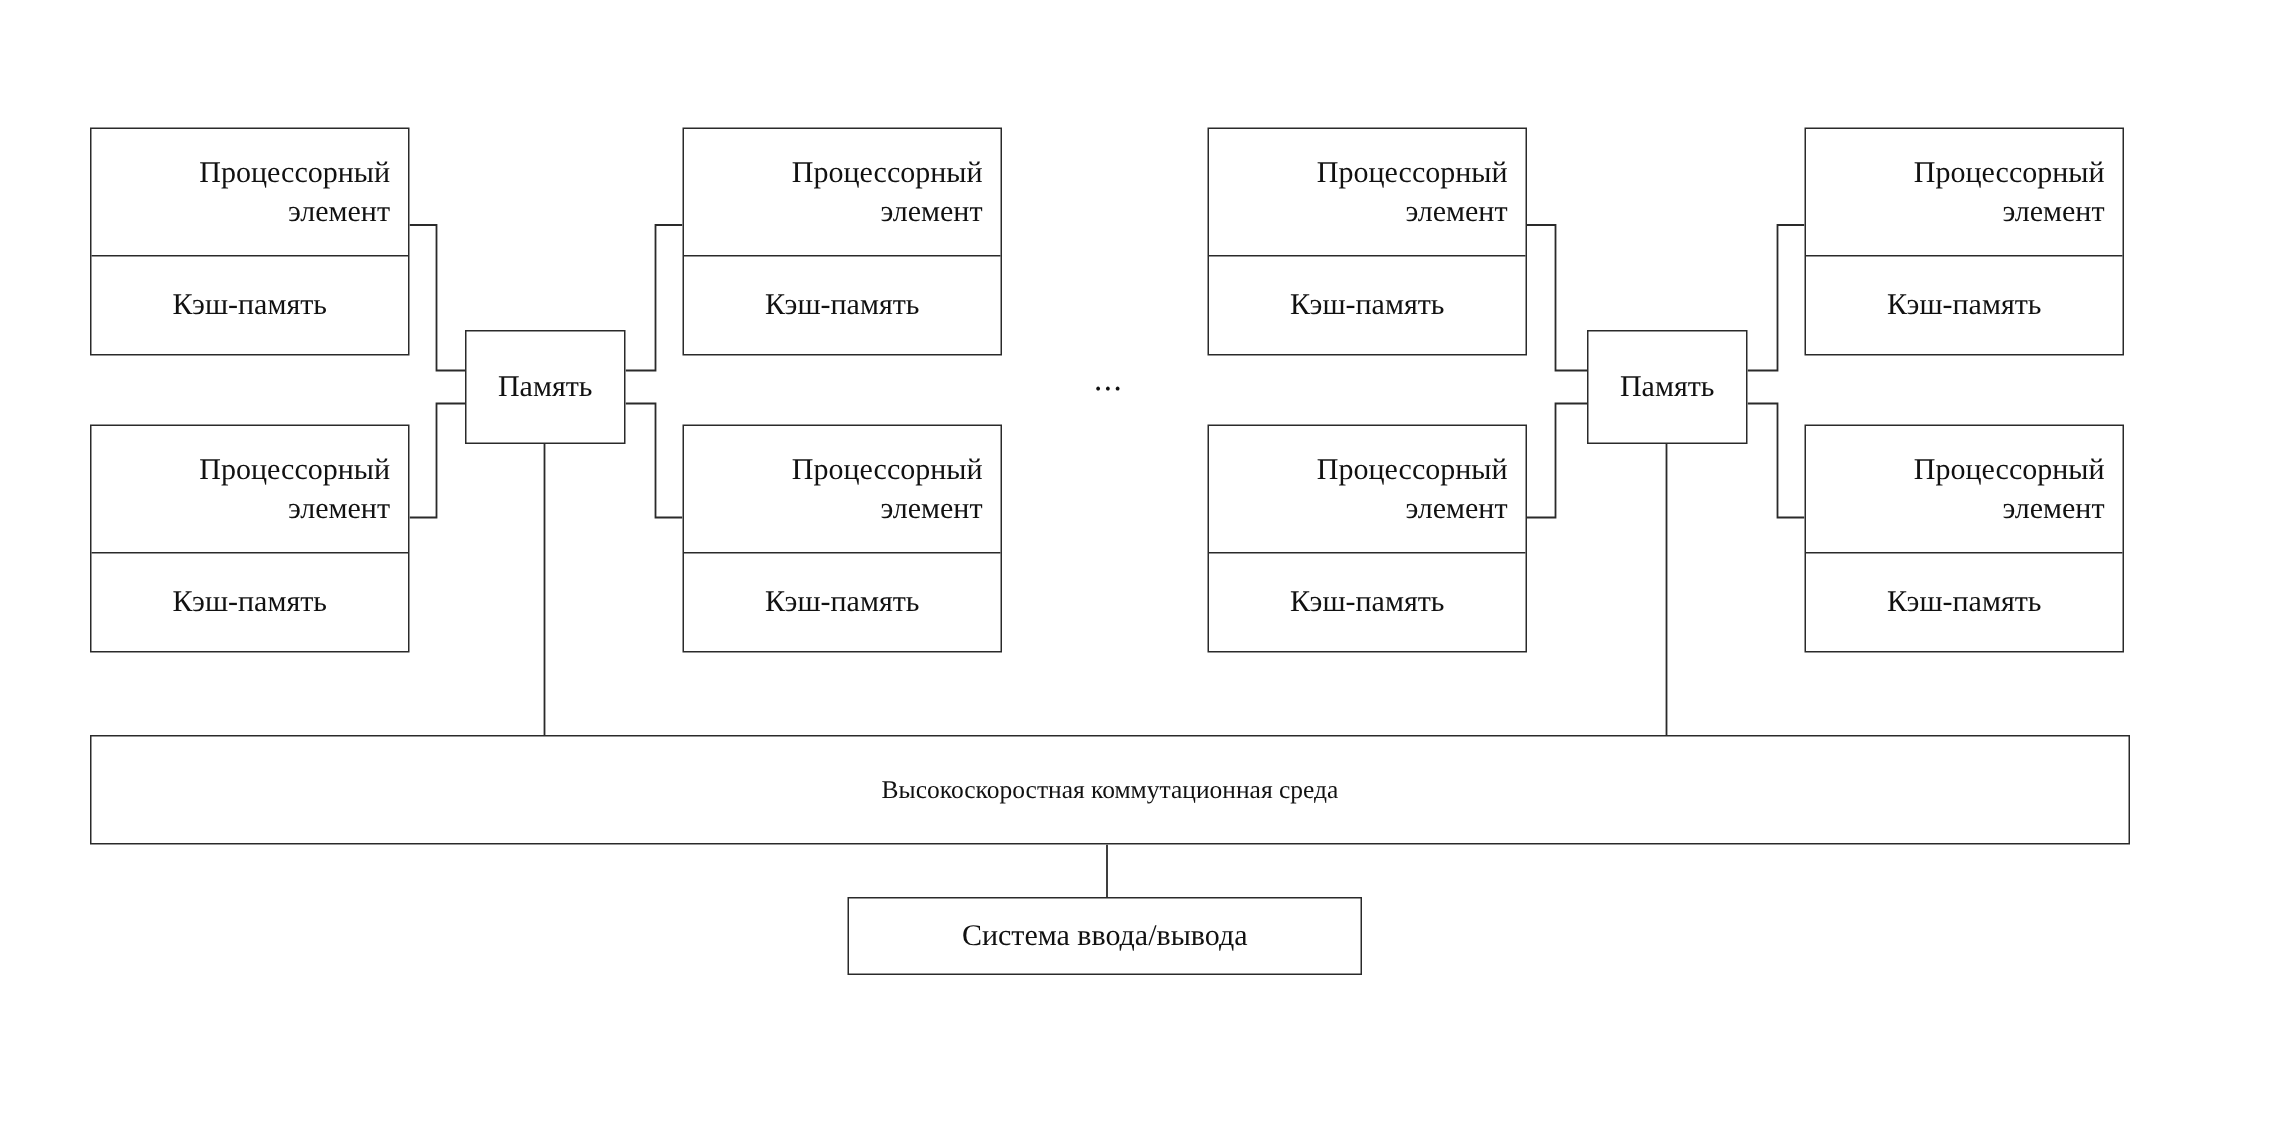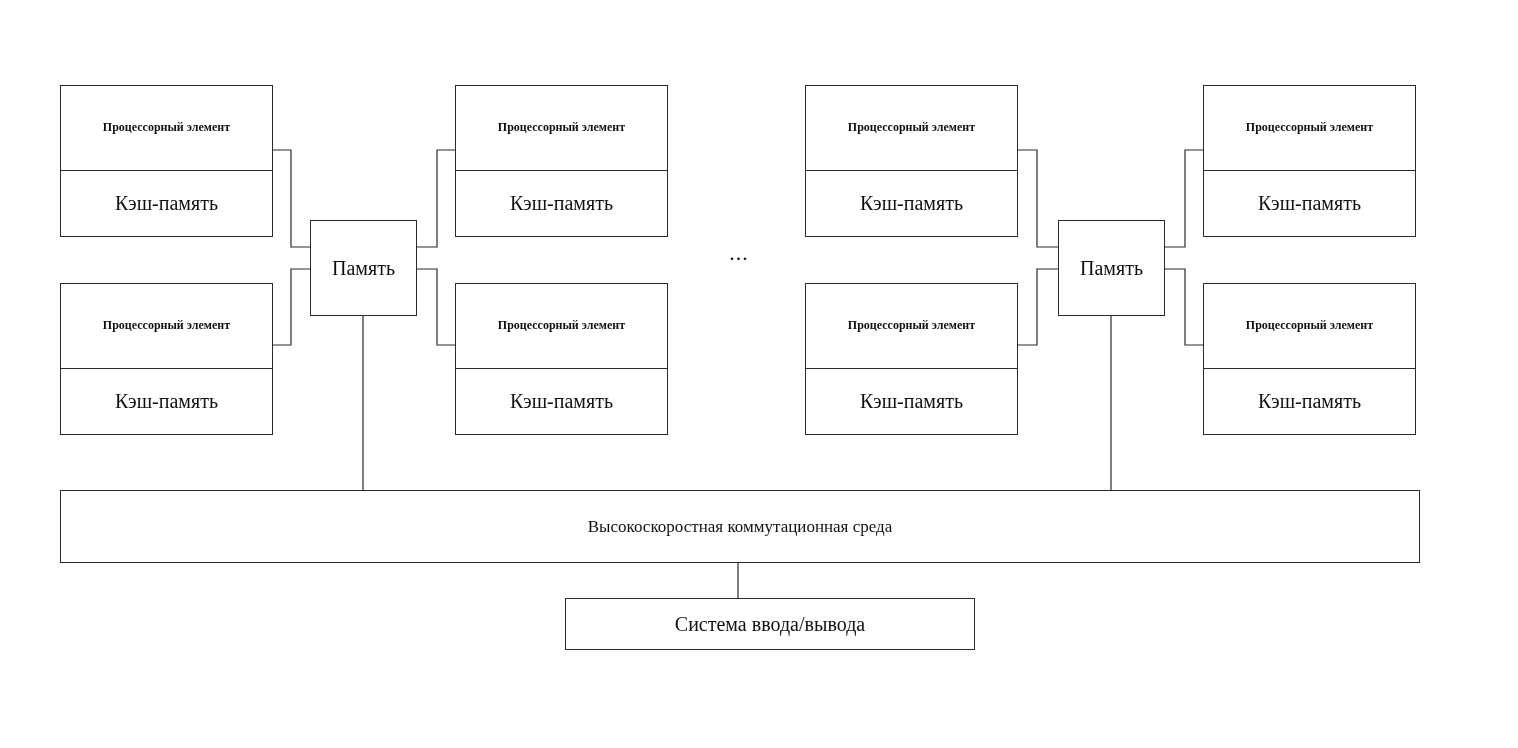--- a/index.html
+++ b/index.html
@@ -36,55 +36,54 @@
     display: flex;
     flex-direction: column;
   }
   .pe-top {
     height: 85px;
     border-bottom: 1.2px solid #2a2a2a;
     display: flex;
     align-items: center;
     justify-content: center;
     text-align: right;
-    font-size: 12px;
+    font-size: 20px;
     line-height: 1.3;
     padding: 0 12px;
     box-sizing: border-box;
-    font-weight: bold;
   }
   .pe-cache {
     flex: 1;
     display: flex;
     align-items: center;
     justify-content: center;
     font-size: 20px;
   }
   .mem {
     width: 107px;
-    height: 96px;
+    height: 76px;
     display: flex;
     align-items: center;
     justify-content: center;
     font-size: 20px;
   }
   .switch-box {
     left: 60px;
     top: 490px;
     width: 1360px;
     height: 73px;
     display: flex;
     align-items: center;
     justify-content: center;
     font-size: 17px;
   }
   .io-box {
     left: 565px;
     top: 598px;
-    width: 410px;
+    width: 343px;
     height: 52px;
     display: flex;
     align-items: center;
     justify-content: center;
     font-size: 20px;
   }
   .ellipsis {
     position: absolute;
     left: 722px;
     top: 238px;

